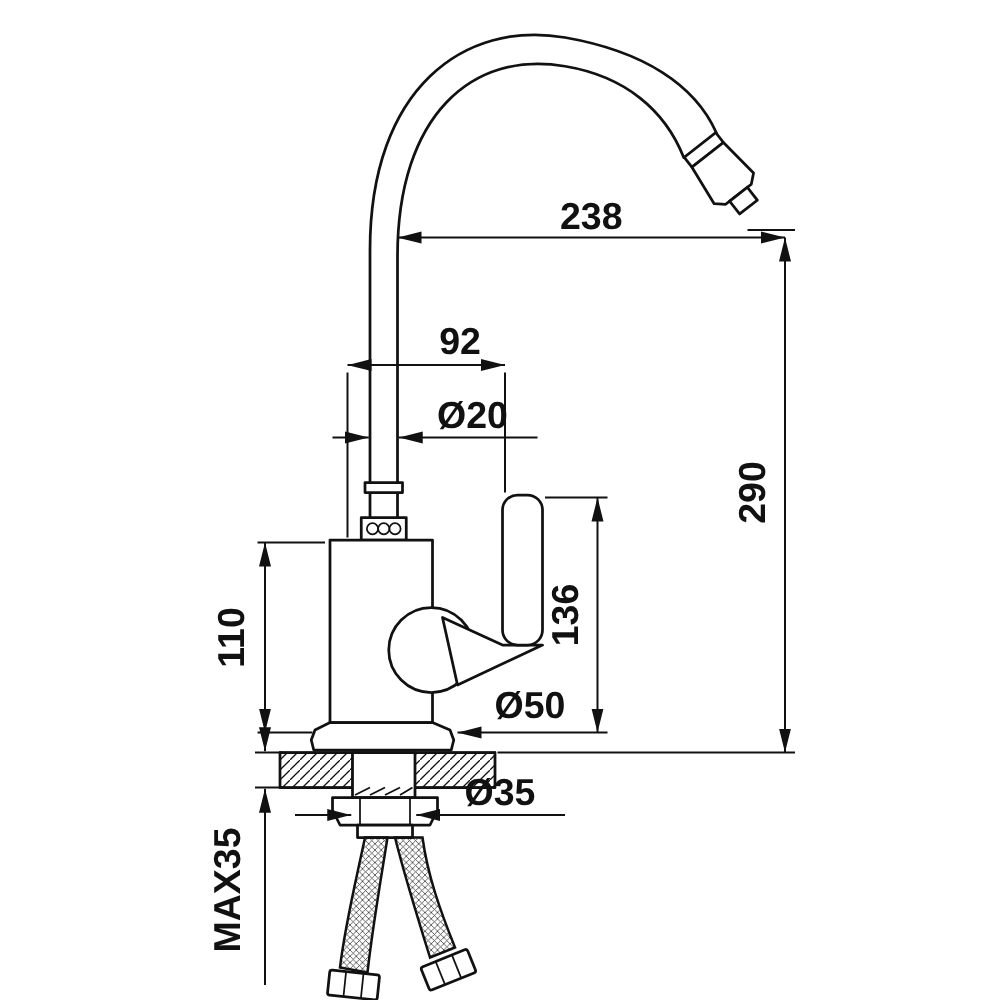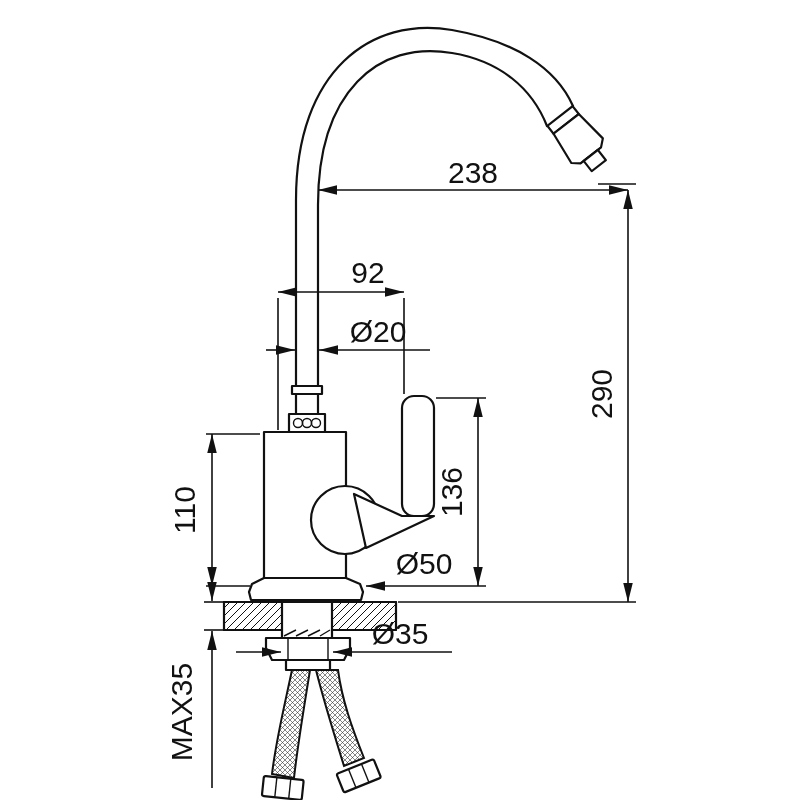--- a/index.html
+++ b/index.html
@@ -1,20 +1,21 @@
 <!DOCTYPE html>
 <html><head>
 <meta charset="utf-8">
 <style>
   html,body{margin:0;padding:0;background:#fff;}
   .canvas{
     position:relative;
     width:684px;height:800px;
     background:#fff;
     font-family:"Liberation Sans", sans-serif;
+    font-weight:bold;
   }
   svg{display:block;}
   .outline{stroke:#111;stroke-width:2.2;fill:none;stroke-linecap:round;stroke-linejoin:round;}
   .solid{stroke:#111;stroke-width:2.2;fill:#fff;stroke-linejoin:round;}
   .dim{stroke:#111;stroke-width:1.6;fill:none;}
   .dimtext{font-family:"Liberation Sans", sans-serif;font-size:30px;fill:#111;}
   .thin{stroke:#111;stroke-width:1.4;fill:none;}
 </style>
 </head>
 <body>

